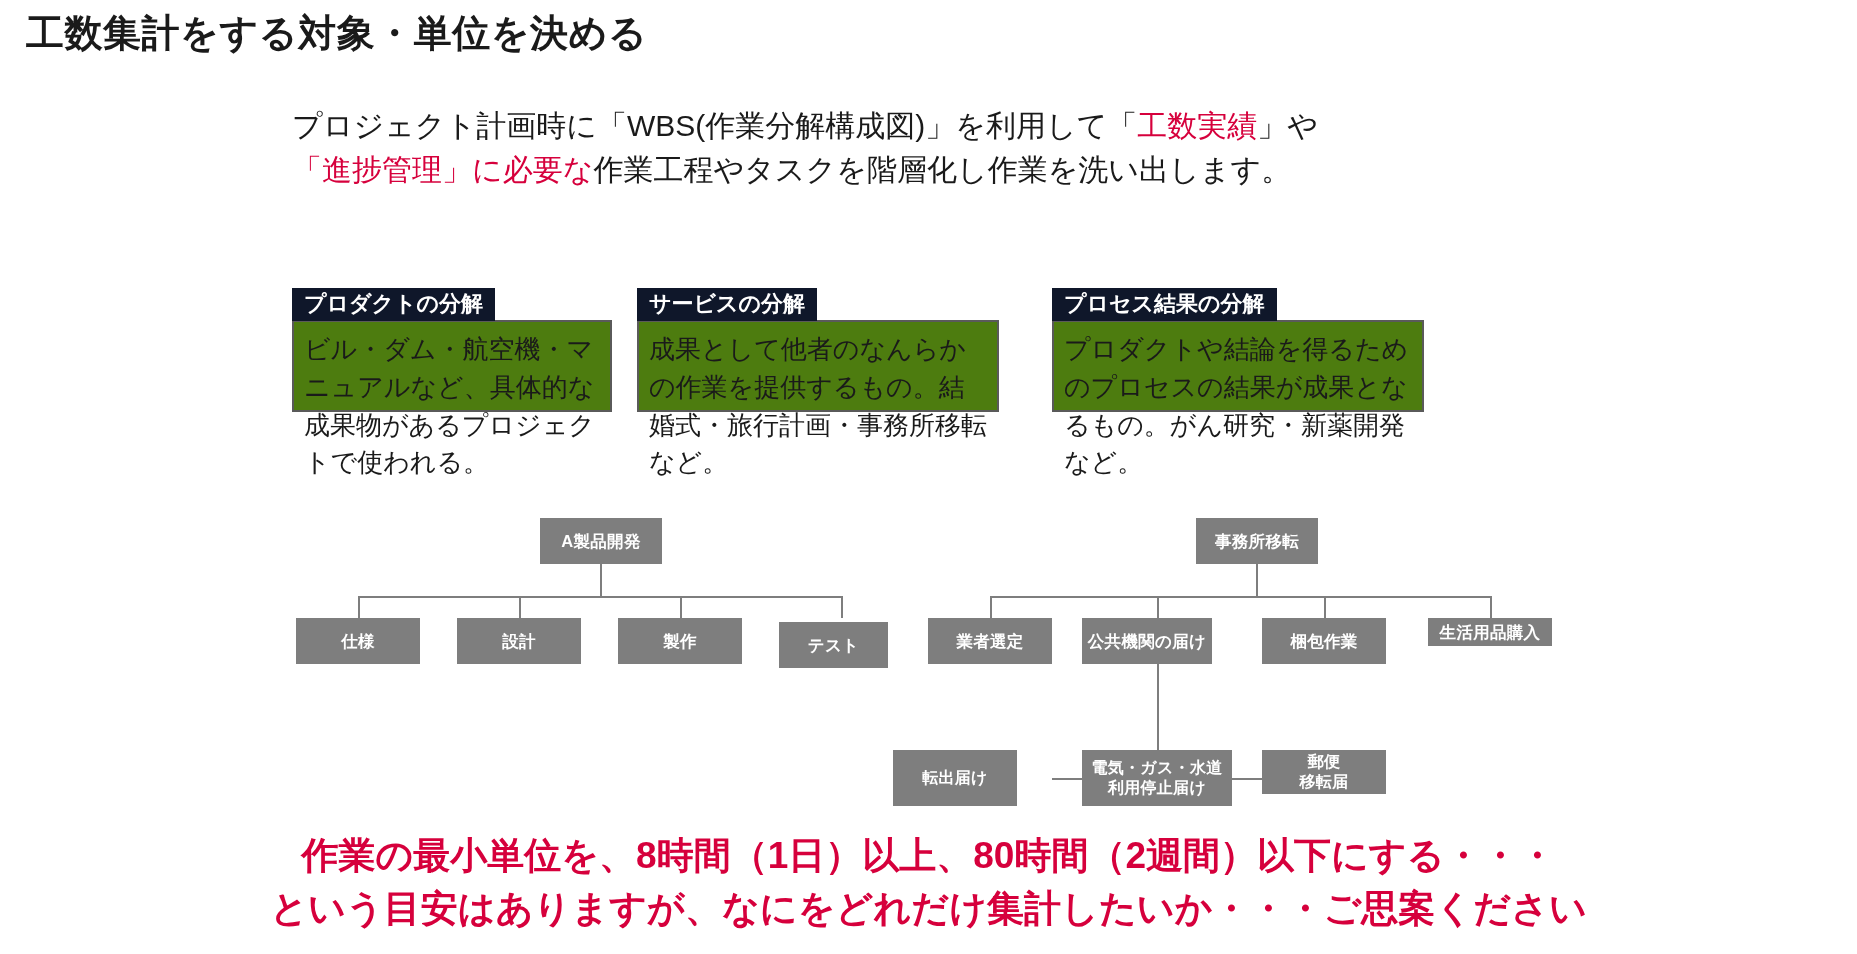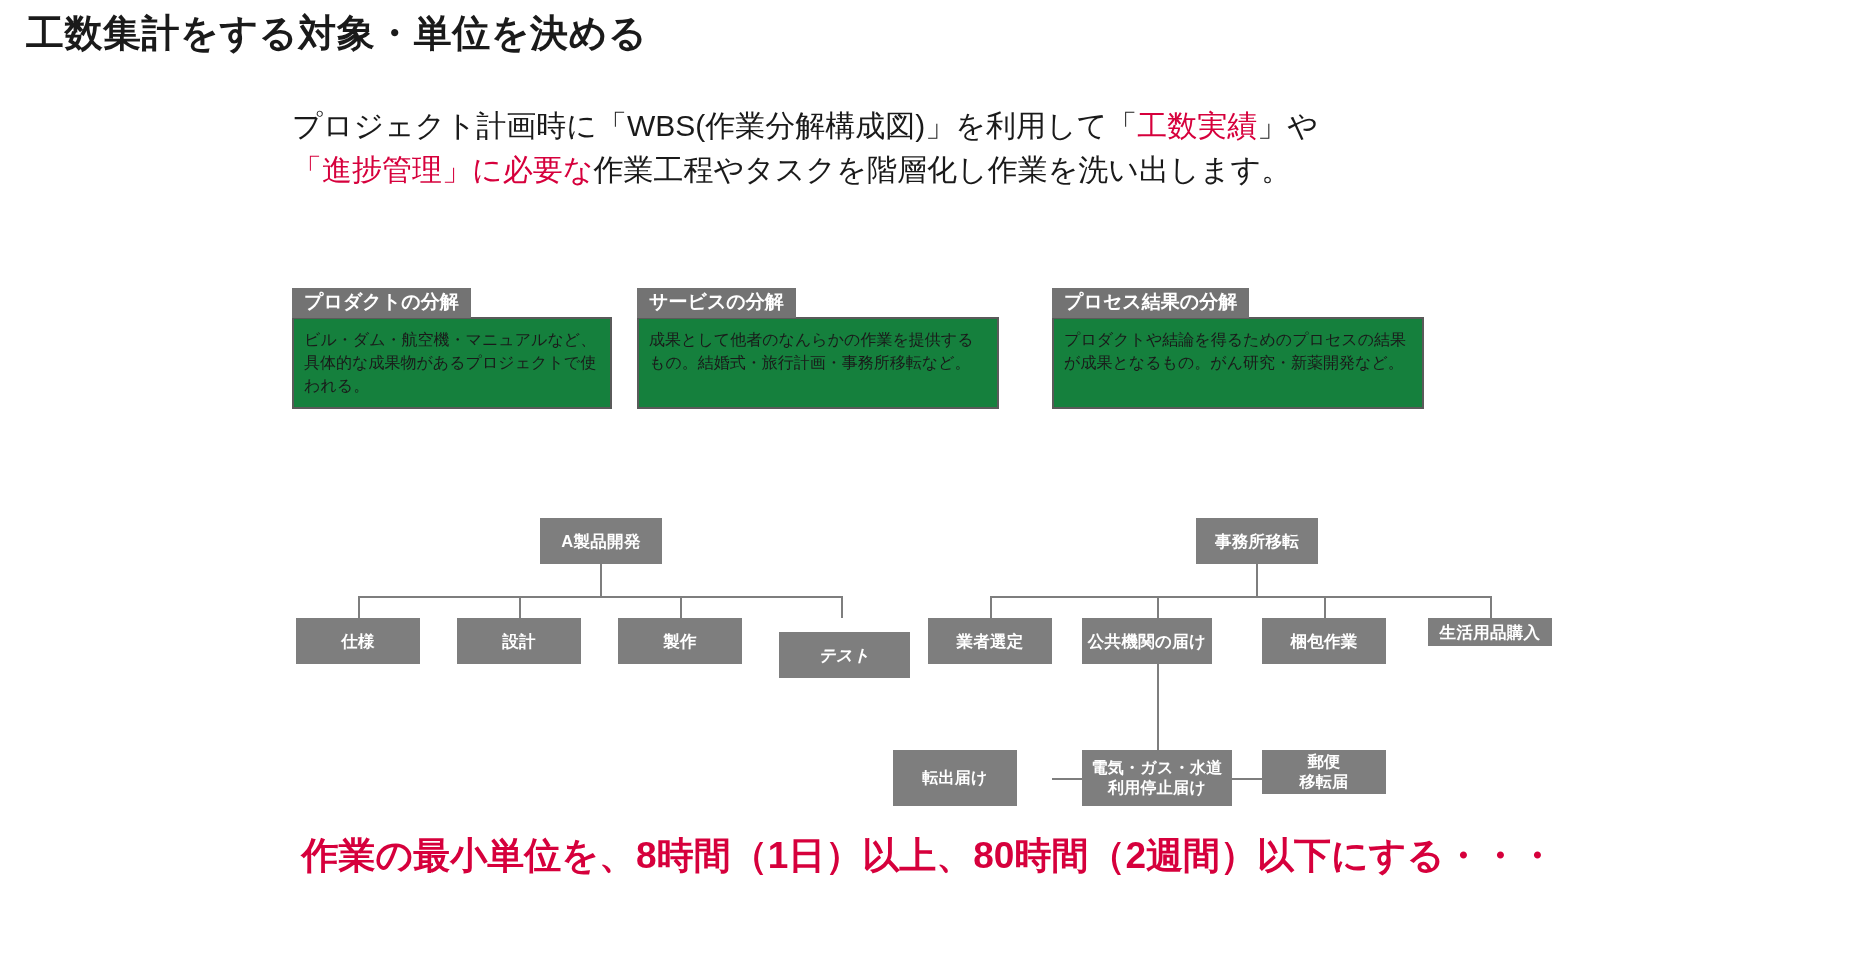--- a/index.html
+++ b/index.html
@@ -42,33 +42,33 @@
     color: #d6003c;
   }
 
   
   .card {
     position: absolute;
     box-sizing: border-box;
   }
   .card-header {
     display: inline-block;
-    background: #737373;
+    background: #0f172a;
     color: #ffffff;
-    font-size: 19px;
+    font-size: 22px;
     font-weight: bold;
     padding: 4px 12px 5px 12px;
     line-height: 1.1;
     position: relative;
     z-index: 2;
   }
   .card-body {
     border: 2px solid #5a5a5a;
-    background: #15803d;
-    font-size: 16px;
+    background: #4d7c0f;
+    font-size: 26px;
     line-height: 1.45;
     padding: 9px 10px 10px 10px;
     color: #1a1a1a;
     box-sizing: border-box;
     margin-top: -1px;
   }
 
   #card-product { left: 292px; top: 288px; width: 320px; }
   #card-product .card-body { height: 92px; }
   #card-service { left: 637px; top: 288px; width: 362px; }
@@ -154,21 +154,21 @@
   <div class="connector h" style="left:358px; top:96px; width:484px;"></div>
 
   <div class="connector v" style="left:358px; top:96px; height:22px;"></div>
   <div class="connector v" style="left:519px; top:96px; height:22px;"></div>
   <div class="connector v" style="left:680px; top:96px; height:22px;"></div>
   <div class="connector v" style="left:841px; top:96px; height:22px;"></div>
 
   <div class="node" style="left:296px; top:118px; width:124px; height:46px;">仕様</div>
   <div class="node" style="left:457px; top:118px; width:124px; height:46px;">設計</div>
   <div class="node" style="left:618px; top:118px; width:124px; height:46px;">製作</div>
-  <div class="node" style="left:779px; top:132px; width:131px; height:46px;font-style:italic;">テスト</div>
+  <div class="node" style="left:779px; top:122px; width:109px; height:46px;">テスト</div>
 
   <div class="node" style="left:1196px; top:18px; width:122px; height:46px;">事務所移転</div>
 
   <div class="connector v" style="left:1256px; top:64px; height:32px;"></div>
   <div class="connector h" style="left:990px; top:96px; width:500px;"></div>
   <div class="connector v" style="left:990px; top:96px; height:22px;"></div>
   <div class="connector v" style="left:1157px; top:96px; height:22px;"></div>
   <div class="connector v" style="left:1324px; top:96px; height:22px;"></div>
   <div class="connector v" style="left:1490px; top:96px; height:22px;"></div>
 
@@ -194,13 +194,14 @@
 
   <div class="node two-line" style="left:1262px; top:250px; width:124px; height:44px; flex-direction:column;">
     <span>郵便</span>
     <span>移転届</span>
   </div>
 
 </div>
 
 <div class="bottom-msg">
   <div>作業の最小単位を、8時間（1日）以上、80時間（2週間）以下にする・・・</div>
+  <div>という目安はありますが、なにをどれだけ集計したいか・・・ご思案ください</div>
 </div>
 
 </body></html>

